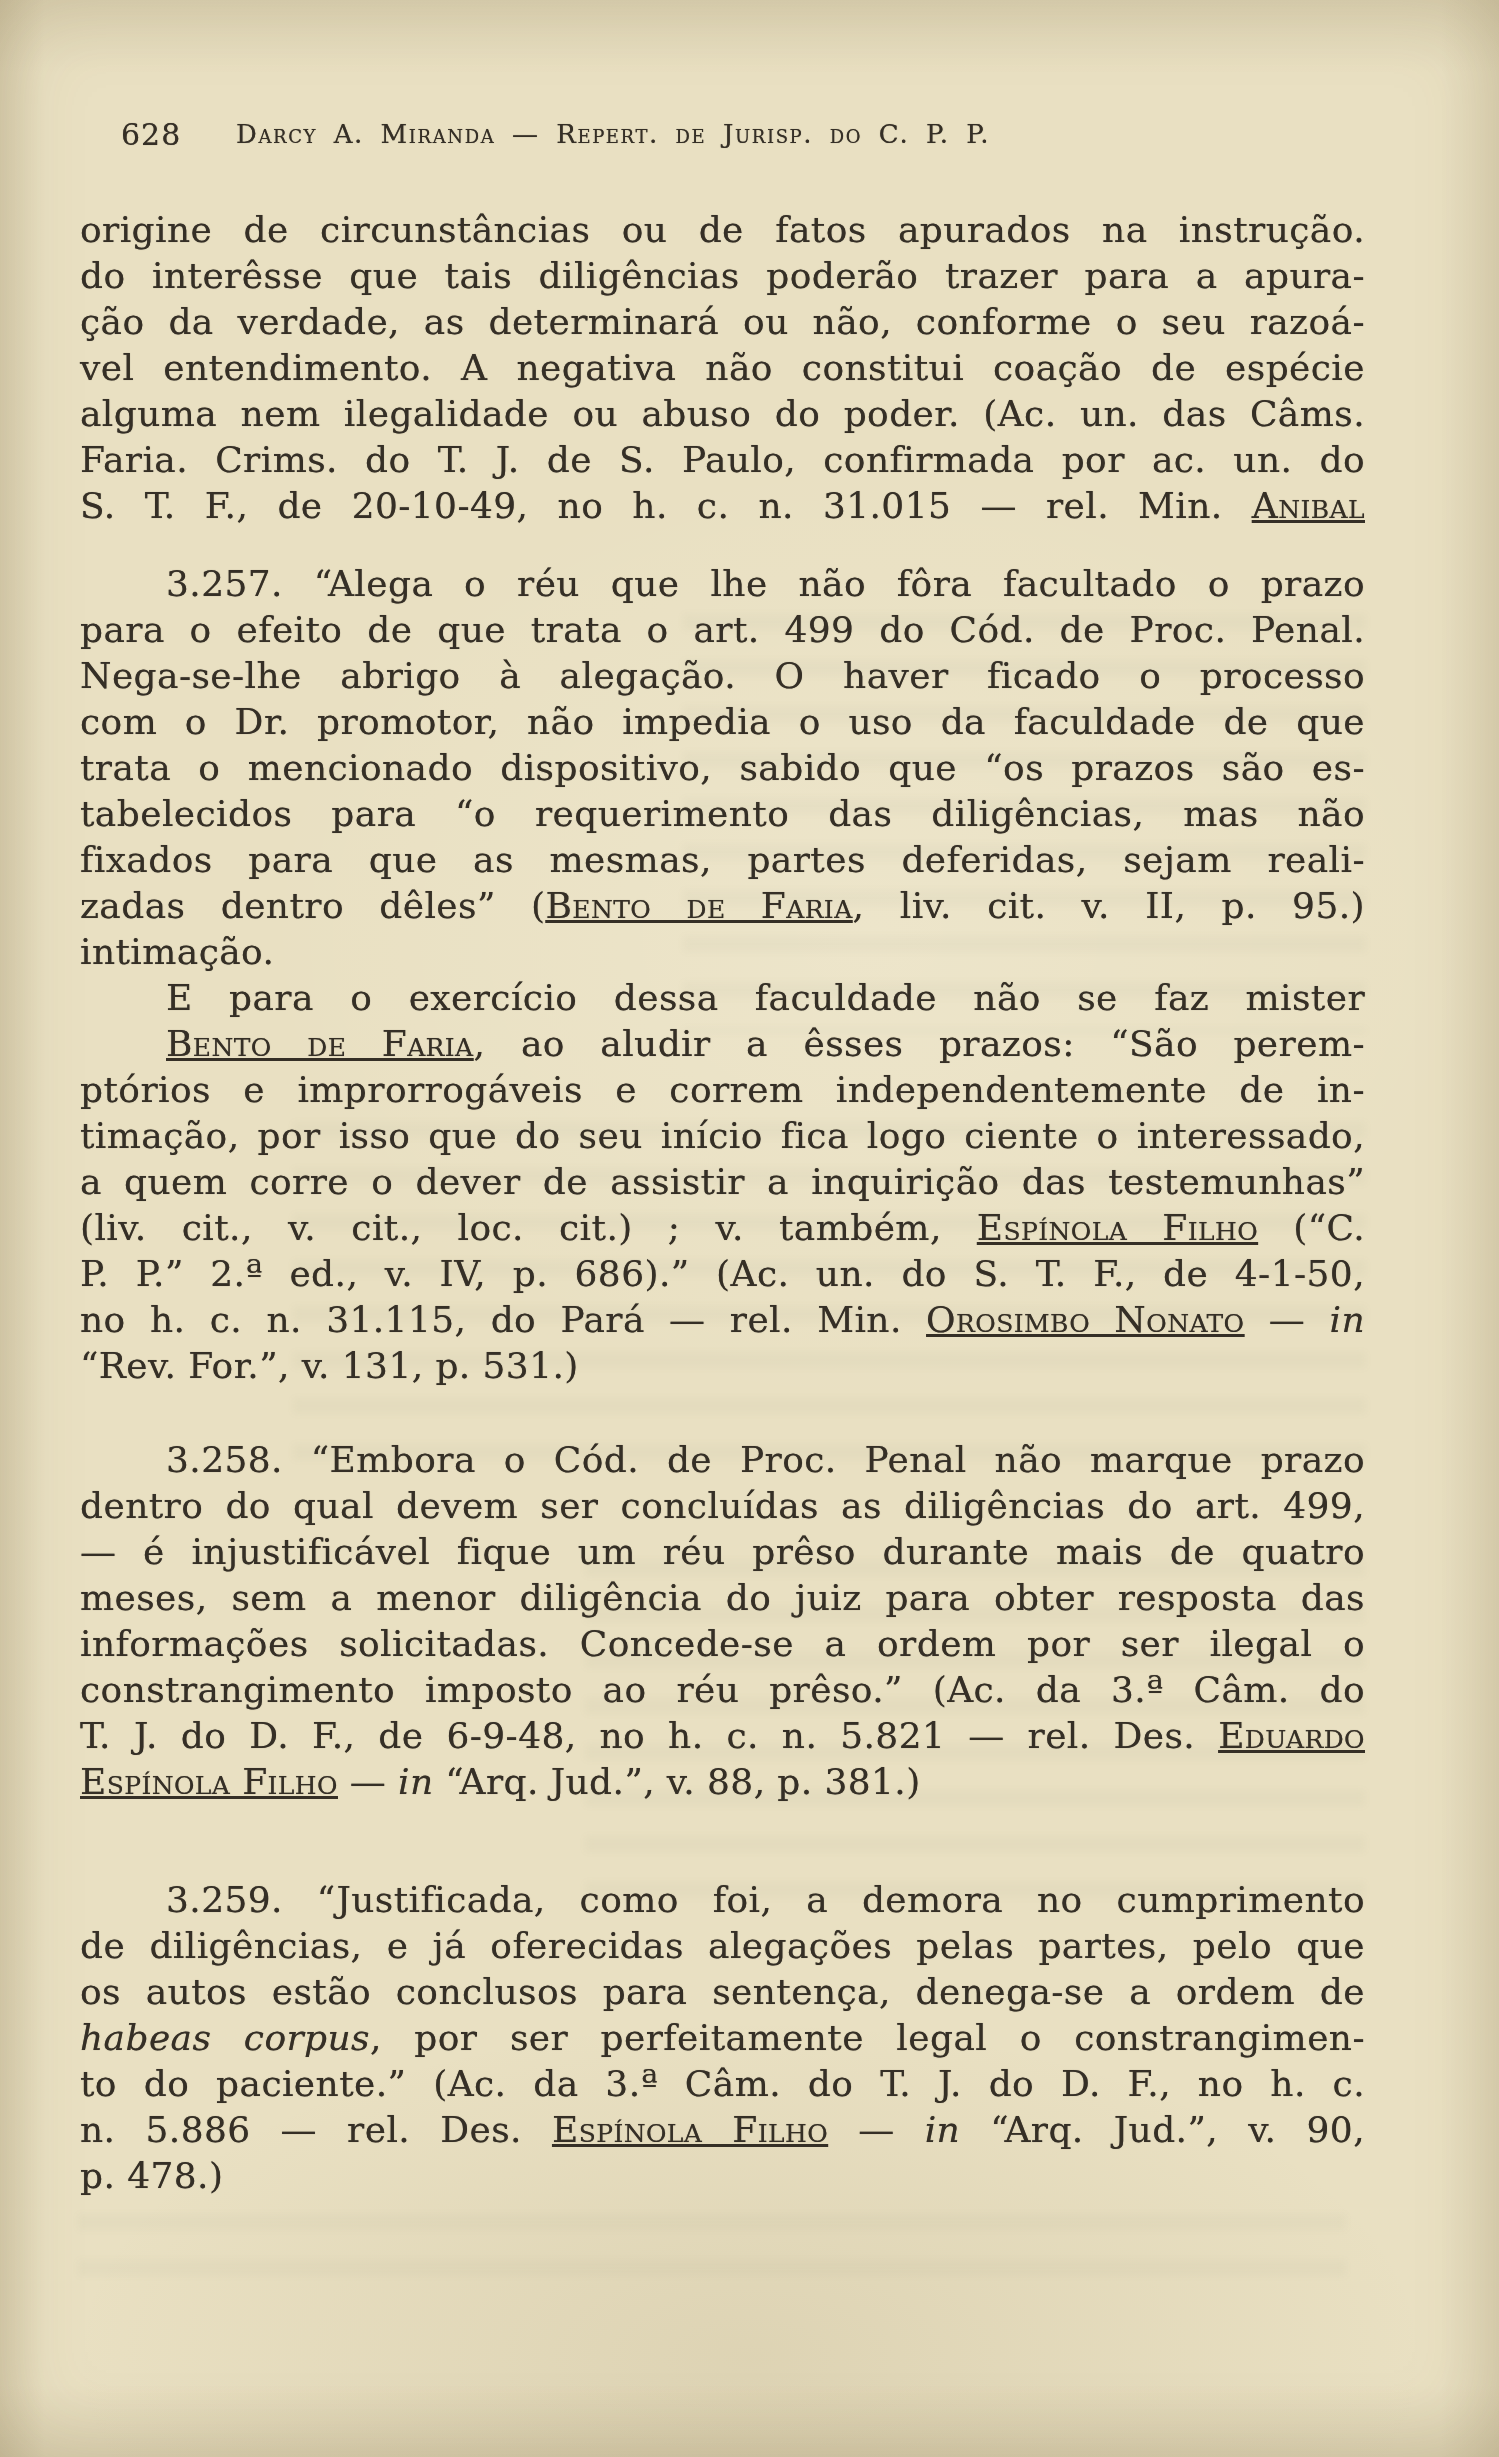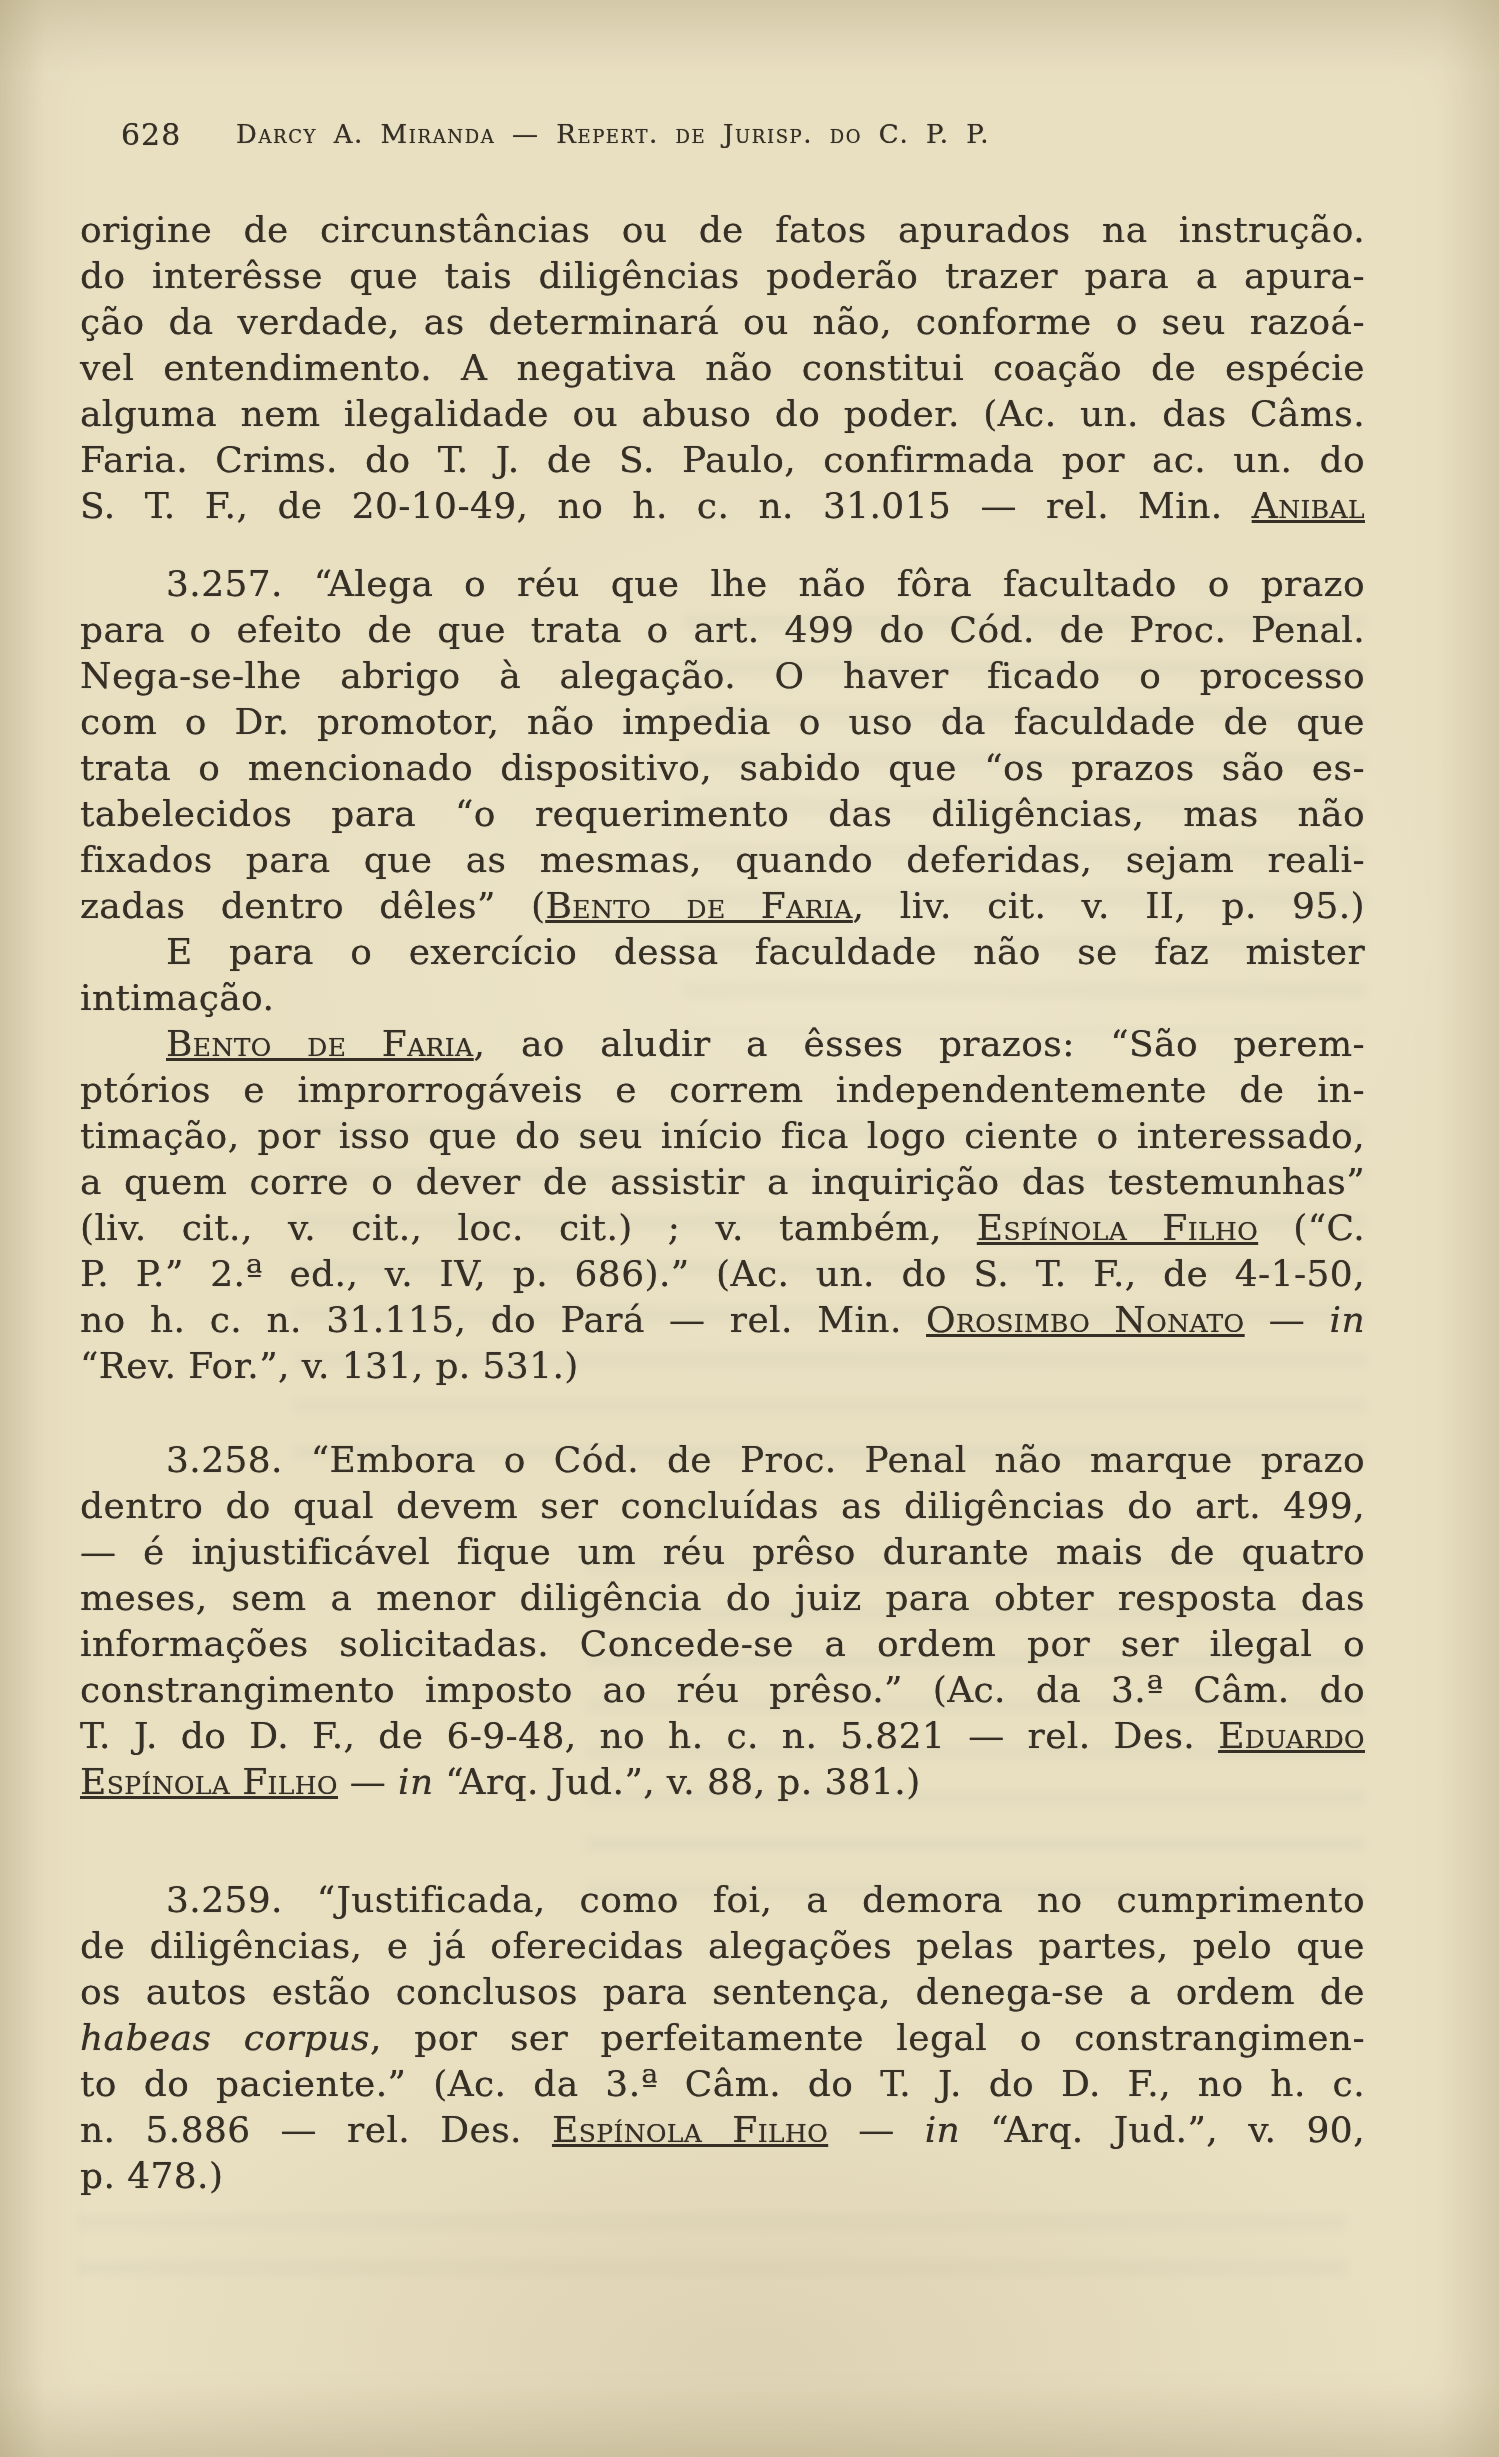--- a/index.html
+++ b/index.html
@@ -85,26 +85,26 @@
         <div class="line just"><span class="seg-t">Faria. Crims. do T. J. de S. Paulo, confirmada por ac. un. do</span></div>
         <div class="line just"><span class="seg-t">S. T. F., de 20-10-49, no h. c. n. 31.015 — rel. Min. </span><span class="seg-sc">Anibal</span></div>
       </div>
       <div class="block" style="margin-top: 32px;">
         <div class="line just indent"><span class="seg-t">3.257. “Alega o réu que lhe não fôra facultado o prazo</span></div>
         <div class="line just"><span class="seg-t">para o efeito de que trata o art. 499 do Cód. de Proc. Penal.</span></div>
         <div class="line just"><span class="seg-t">Nega-se-lhe abrigo à alegação. O haver ficado o processo</span></div>
         <div class="line just"><span class="seg-t">com o Dr. promotor, não impedia o uso da faculdade de que</span></div>
         <div class="line just"><span class="seg-t">trata o mencionado dispositivo, sabido que “os prazos são es-</span></div>
         <div class="line just"><span class="seg-t">tabelecidos para “o requerimento das diligências, mas não</span></div>
-        <div class="line just"><span class="seg-t">fixados para que as mesmas, quando deferidas, sejam reali-</span></div>
+        <div class="line just"><span class="seg-t">fixados para que as mesmas, partes deferidas, sejam reali-</span></div>
         <div class="line just"><span class="seg-t">zadas dentro dêles” (</span><span class="seg-sc">Bento de Faria</span><span class="seg-t">, liv. cit. v. II, p. 95.)</span></div>
       </div>
       <div class="block">
+        <div class="line"><span class="seg-t">intimação.</span></div>
         <div class="line just indent"><span class="seg-t">E para o exercício dessa faculdade não se faz mister</span></div>
-        <div class="line"><span class="seg-t">intimação.</span></div>
       </div>
       <div class="block">
         <div class="line just indent"><span class="seg-sc">Bento de Faria</span><span class="seg-t">, ao aludir a êsses prazos: “São perem-</span></div>
         <div class="line just"><span class="seg-t">ptórios e improrrogáveis e correm independentemente de in-</span></div>
         <div class="line just"><span class="seg-t">timação, por isso que do seu início fica logo ciente o interessado,</span></div>
         <div class="line just"><span class="seg-t">a quem corre o dever de assistir a inquirição das testemunhas”</span></div>
         <div class="line just"><span class="seg-t">(liv. cit., v. cit., loc. cit.) ; v. também, </span><span class="seg-sc">Espínola Filho</span><span class="seg-t"> (“C.</span></div>
         <div class="line just"><span class="seg-t">P. P.” 2.ª ed., v. IV, p. 686).” (Ac. un. do S. T. F., de 4-1-50,</span></div>
         <div class="line just"><span class="seg-t">no h. c. n. 31.115, do Pará — rel. Min. </span><span class="seg-sc">Orosimbo Nonato</span><span class="seg-t"> — </span><span class="seg-i">in</span></div>
         <div class="line"><span class="seg-t">“Rev. For.”, v. 131, p. 531.)</span></div>

